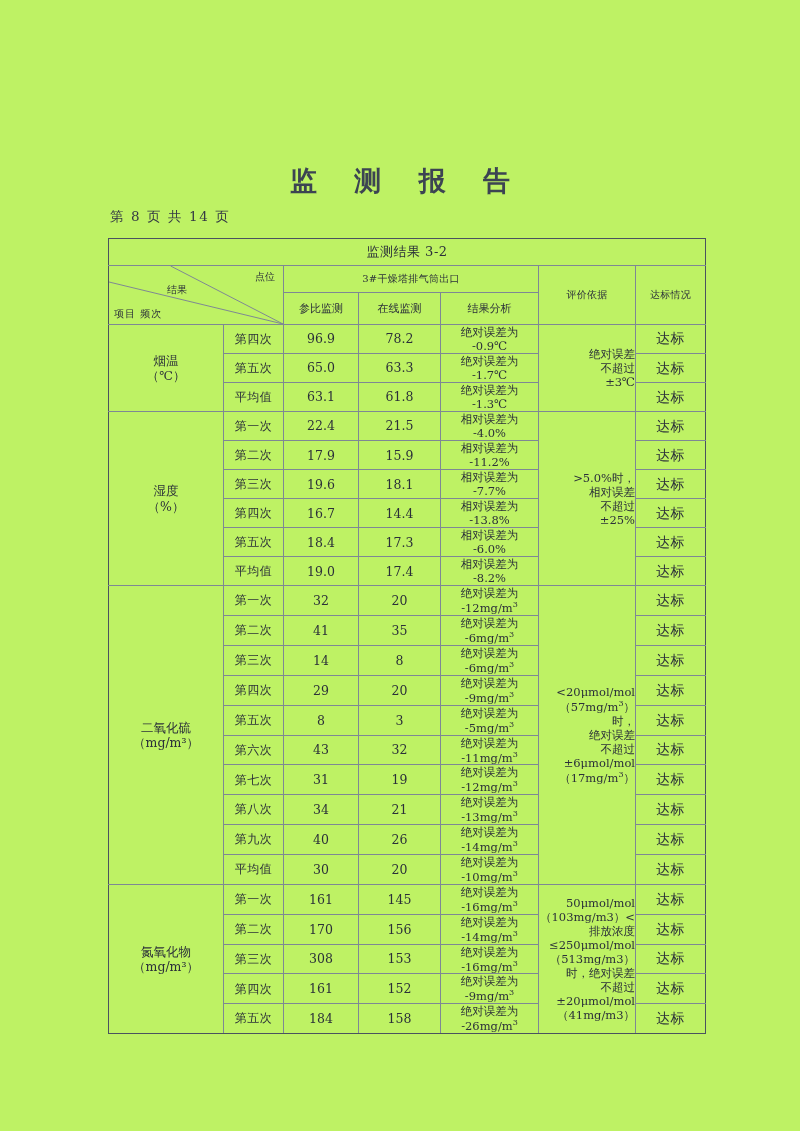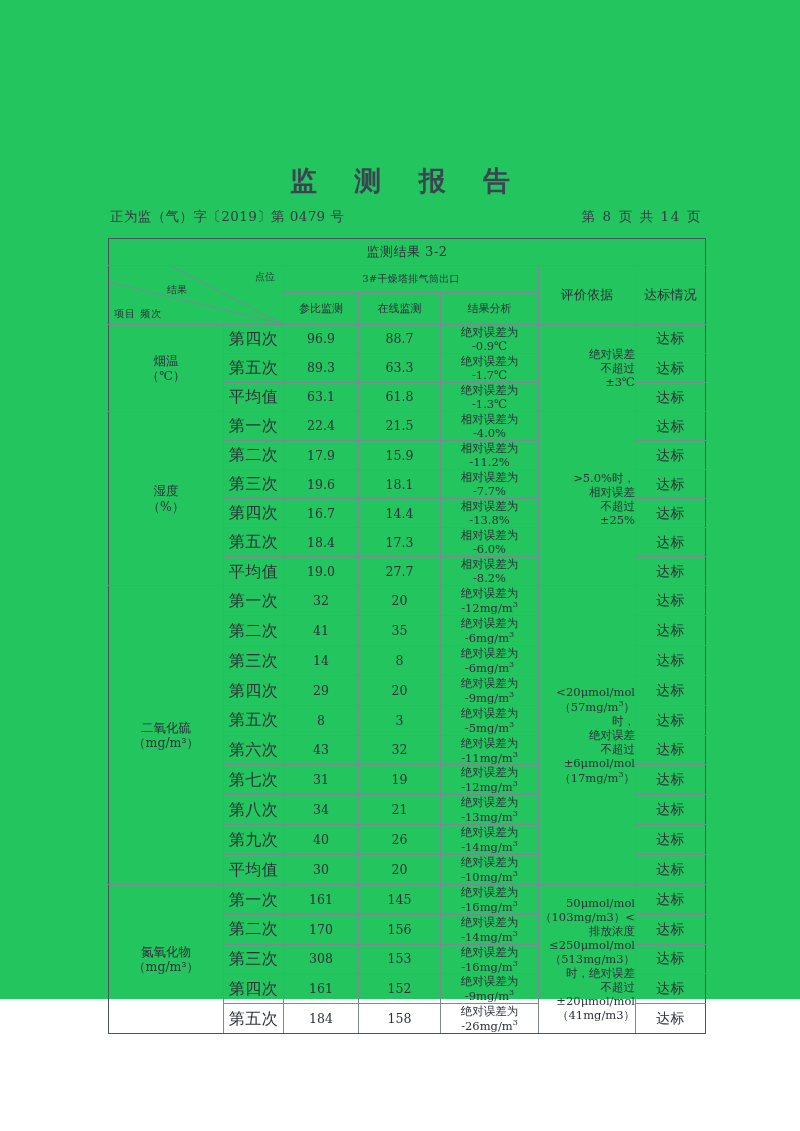--- a/index.html
+++ b/index.html
@@ -14,22 +14,22 @@
     position: relative;
     font-family: "DejaVu Serif", "Liberation Serif", serif;
     color: #2b2f36;
     overflow: hidden;
   }
 
   .page {
     position: absolute;
     left: 0; top: 0;
     width: 800px;
-    height: 999px;
-    background: #22c55e;
+    height: 1131px;
+    background: #bef264;
   }
 
   
   .report-title {
     position: absolute;
     left: 0;
     top: 163px;
     width: 800px;
     text-align: center;
     font-size: 27px;
@@ -114,30 +114,30 @@
   .hdr-site {
     height: 26px;
     font-size: 10px;
     letter-spacing: 0.3px;
   }
   .hdr-sub {
     height: 30px;
     font-size: 11px;
   }
   .hdr-tall {
-    font-size: 13px;
+    font-size: 10px;
     letter-spacing: 0.3px;
   }
 
   td.param {
     font-size: 12.5px;
     line-height: 1.5;
   }
   td.freq {
-    font-size: 16px;
+    font-size: 12px;
     letter-spacing: 0.5px;
   }
   td.val {
     font-size: 12.5px;
     font-family: "DejaVu Serif", "Liberation Serif", serif;
   }
   td.analysis {
     font-size: 11.5px;
     line-height: 1.25;
     padding: 2px 0;
@@ -158,21 +158,20 @@
   .basis-line { display: block; text-align: right; }
 </style>
 </head>
 <body>
 
 <div class="page">
 
   <div class="report-title">监 测 报 告</div>
 
   <div class="meta-row">
-    <span class="meta-left">正为监（气）字〔2019〕第 0479 号</span>
     <span class="meta-right">第 8 页 共 14 页</span>
   </div>
 
   <div class="tbl-wrap">
     <table class="report">
       <colgroup>
         <col style="width:115px">
         <col style="width:60px">
         <col style="width:75px">
         <col style="width:82px">
@@ -203,35 +202,35 @@
             <td class="hdr-sub">在线监测</td>
             <td class="hdr-sub">结果分析</td>
           </tr>
           <tr>
             <td class="param outer-left" rowspan="3">
               <div>烟温</div>
               <div>（℃）</div>
             </td>
             <td class="freq">第四次</td>
             <td class="val">96.9</td>
-            <td class="val">88.7</td>
+            <td class="val">78.2</td>
             <td class="analysis">
               <span class="an-l1">绝对误差为</span>
               <span class="an-l2">-0.9℃</span>
             </td>
             <td class="basis" rowspan="3">
               <span class="basis-line">绝对误差</span>
               <span class="basis-line">不超过</span>
               <span class="basis-line">±3℃</span>
             </td>
             <td class="status outer-right">达标</td>
           </tr>
           <tr>
             <td class="freq">第五次</td>
-            <td class="val">89.3</td>
+            <td class="val">65.0</td>
             <td class="val">63.3</td>
             <td class="analysis">
               <span class="an-l1">绝对误差为</span>
               <span class="an-l2">-1.7℃</span>
             </td>
             <td class="status outer-right">达标</td>
           </tr>
           <tr>
             <td class="freq">平均值</td>
             <td class="val">63.1</td>
@@ -298,21 +297,21 @@
             <td class="val">17.3</td>
             <td class="analysis">
               <span class="an-l1">相对误差为</span>
               <span class="an-l2">-6.0%</span>
             </td>
             <td class="status outer-right">达标</td>
           </tr>
           <tr>
             <td class="freq">平均值</td>
             <td class="val">19.0</td>
-            <td class="val">27.7</td>
+            <td class="val">17.4</td>
             <td class="analysis">
               <span class="an-l1">相对误差为</span>
               <span class="an-l2">-8.2%</span>
             </td>
             <td class="status outer-right">达标</td>
           </tr>
           <tr>
             <td class="param outer-left" rowspan="10">
               <div>二氧化硫</div>
               <div>（mg/m³）</div>

